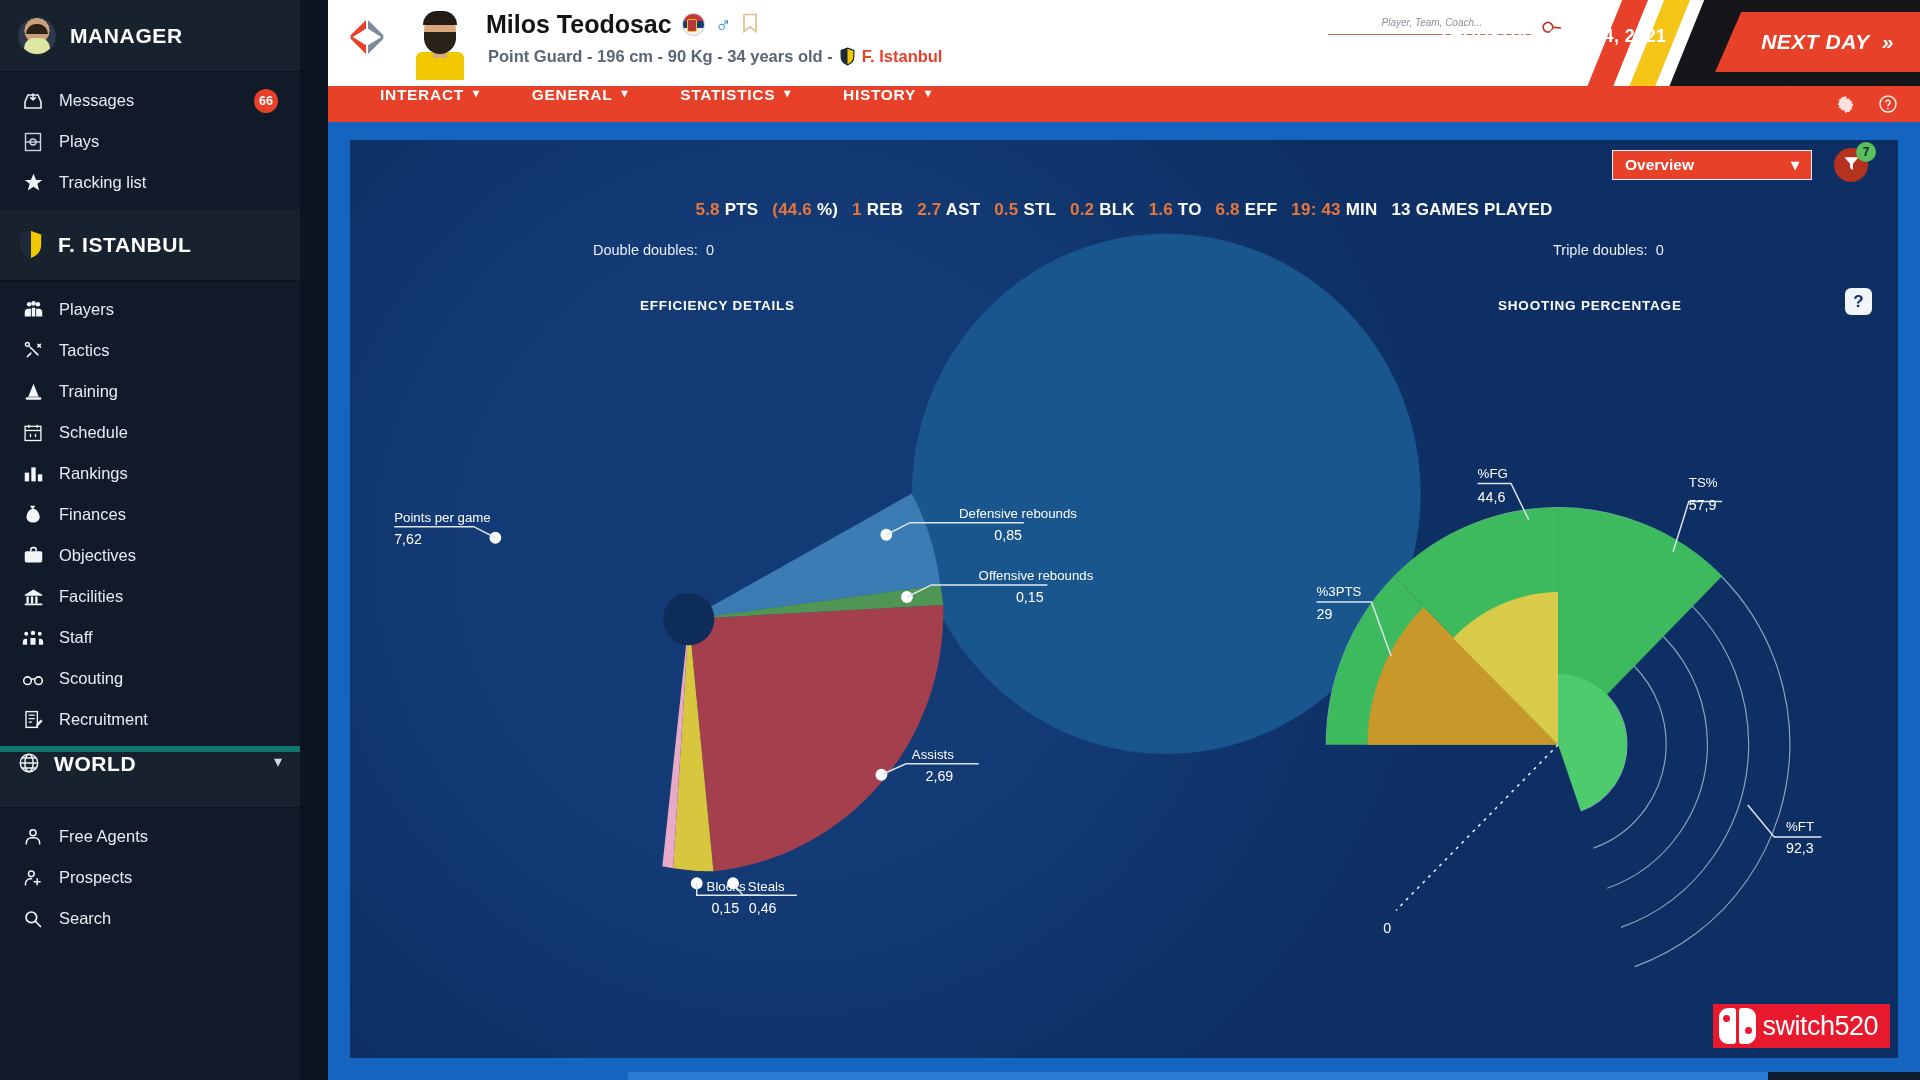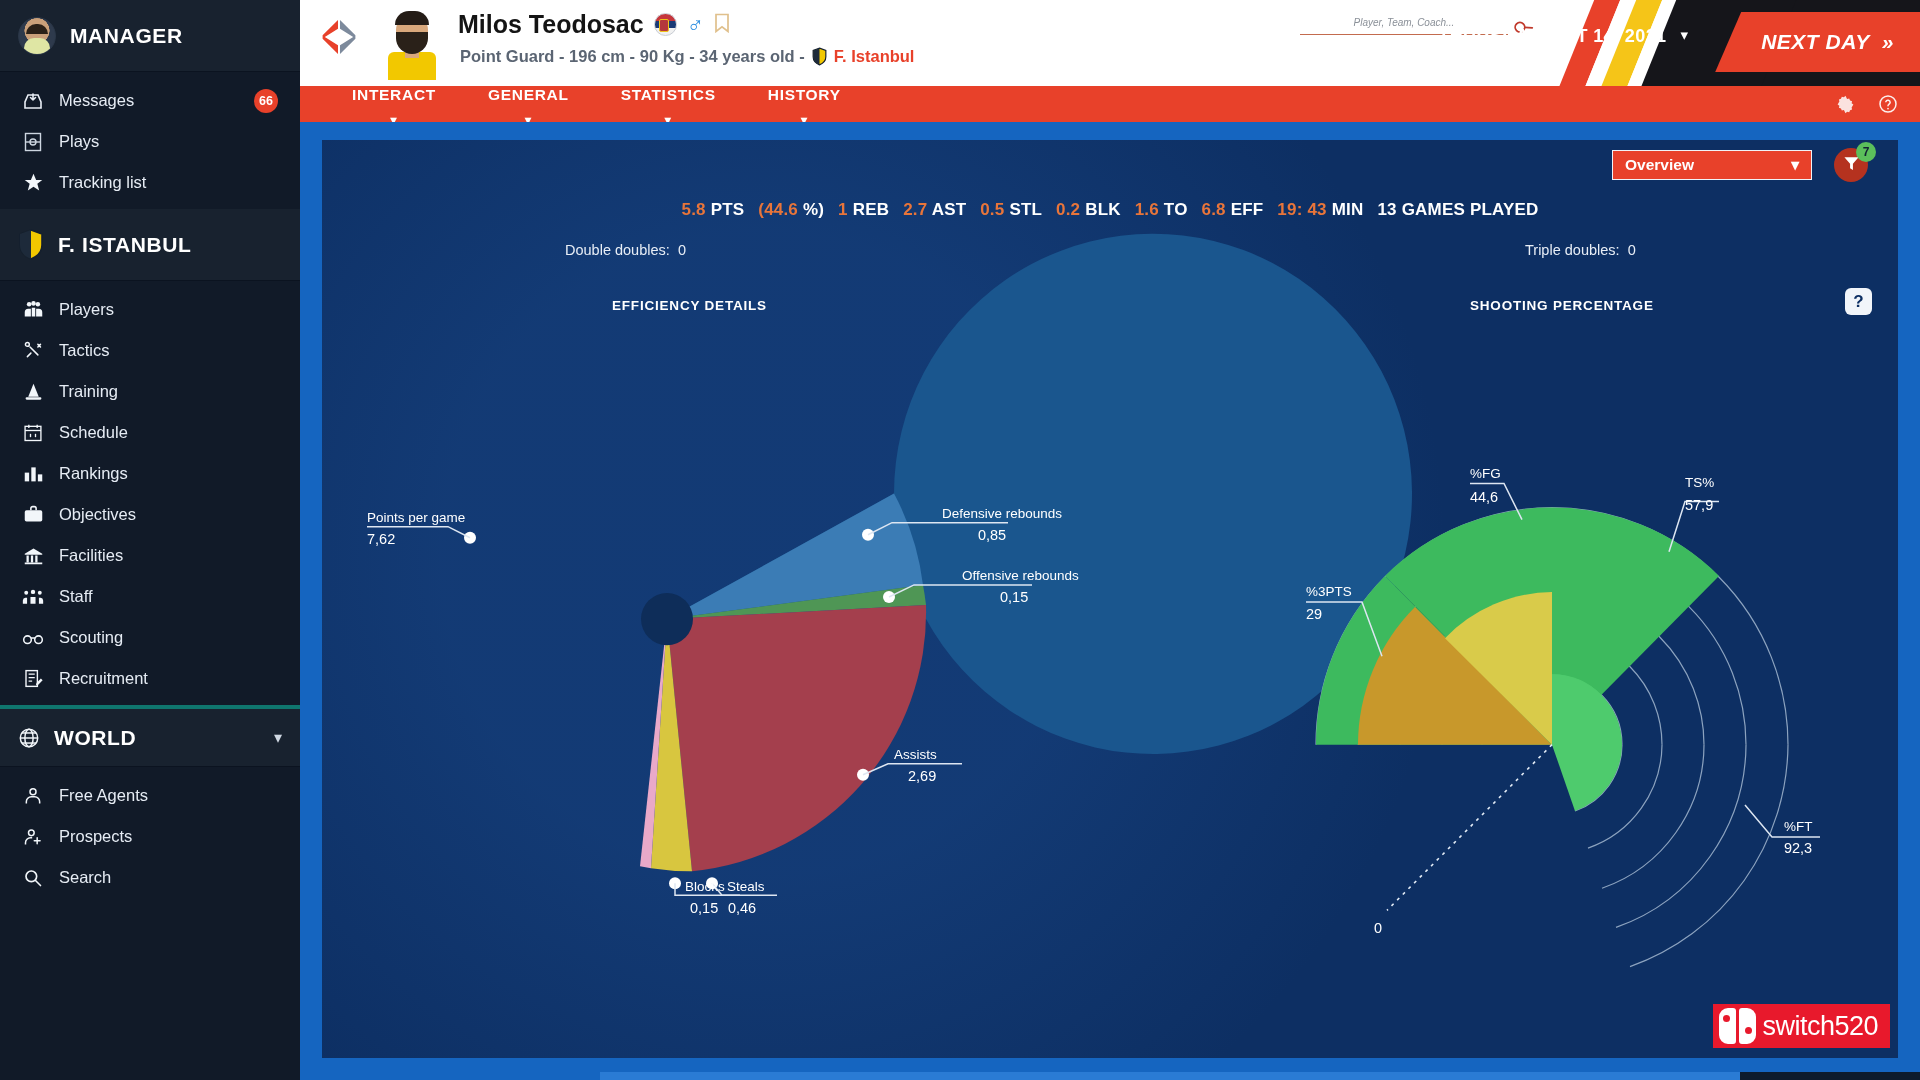--- a/index.html
+++ b/index.html
@@ -2,21 +2,21 @@
 <html><head>
 <meta charset="utf-8">
 <style>
   * { box-sizing: border-box; margin: 0; padding: 0; }
   html, body {
     width: 1920px; height: 1080px;
     background: #0c1422;
     font-family: "Liberation Sans", sans-serif;
     overflow: hidden;
   }
-  .app { position: relative; width: 1920px; height: 920px; display: flex; }
+  .app { position: relative; width: 1920px; height: 920px; display: flex; gap: 28px; }
 
   
   .sidebar {
     width: 300px; height: 1080px;
     background: #111a28;
     flex: 0 0 300px;
     position: relative;
     z-index: 30;
   }
   .side-head {
@@ -54,22 +54,22 @@
     width: 22px; height: 22px; flex: 0 0 22px; display: flex;
     align-items: center; justify-content: center; color: #e9eef5;
   }
   .nav-ico svg { display:block; }
   .badge-count {
     margin-left: auto; background: #e8412a; color: #fff;
     font-size: 12.5px; font-weight: 700; border-radius: 50%;
     width: 24px; height: 24px; display: flex; align-items: center; justify-content: center;
   }
   .world-head {
-    height: 62px; display: flex; align-items: center; gap: 14px;
-    padding: 0 18px; background: #18222f; border-top: 4px solid #0f766e;
+    height: 62px; display: flex; gap: 14px;
+    padding: 0 18px; background: #18222f; border-top: 6px solid #0f766e;
     border-bottom: 1px solid #0b1320; cursor: pointer;
   }
   .world-head .chev { margin-left: auto; color:#cfd8e3; font-size: 16px; }
 
   
   .right { flex: 1; height: 1080px; position: relative; }
 
   
   .topbar {
     height: 86px; position: relative; overflow: hidden;
@@ -163,23 +163,22 @@
     clip-path: polygon(26px 0, 100% 0, 100% 100%, 0 100%);
   }
 
   
   .tabbar {
     height: 36px; background: #e8412a; display: flex; align-items: center;
     padding-left: 26px; gap: 0; position: relative;
   }
   .tab {
     color: #ffffff; font-size: 15.5px; font-weight: 700; letter-spacing: .7px;
-    padding: 0 26px; height: 36px; display: flex; align-items: center; gap: 9px;
+    padding: 0 26px; height: 36px; display: flex; align-items: flex-start; gap: 9px;
     cursor: pointer;
-    flex-direction: column;
   }
   .tab .cv { font-size: 12px; }
   .tabbar-right { margin-left: auto; display:flex; align-items:center; gap: 22px; padding-right: 22px; }
   .tb-ico { color:#fff; opacity:.92; cursor:pointer; display:flex; }
 
   
   .content {
     position: absolute; left: 0; top: 122px; right: 0; bottom: 0;
     background: #1565c0;
     padding: 18px 22px 22px 22px;
@@ -361,20 +360,29 @@
       </div>
       <div class="nav-item">
         <span class="nav-ico">
           <svg width="21" height="21" viewBox="0 0 24 24" fill="#f2f6fa">
             <rect x="2" y="11" width="5" height="10"></rect>
               <rect x="9.5" y="5" width="5" height="16"></rect>
               <rect x="17" y="13" width="5" height="8"></rect>
           </svg>
         </span>
         <span>Rankings</span>
+      </div>
+      <div class="nav-item">
+        <span class="nav-ico">
+          <svg width="21" height="21" viewBox="0 0 24 24" fill="#f2f6fa">
+            <path d="M8 2h6l-2 3h-2z"></path>
+              <path d="M11 5c-5 2-7 6-7 10a6 6 0 006 6h3a6 6 0 006-6c0-4-2-8-7-10z"></path>
+          </svg>
+        </span>
+        <span>Finances</span>
       </div>
       <div class="nav-item">
         <span class="nav-ico">
           <svg width="21" height="21" viewBox="0 0 24 24" fill="#f2f6fa">
             <rect x="2" y="7" width="20" height="13" rx="2"></rect>
             <path d="M9 7V5a2 2 0 012-2h2a2 2 0 012 2v2" fill="none" stroke="#f2f6fa" stroke-width="1.8"></path>
           </svg>
         </span>
         <span>Objectives</span>
       </div>

